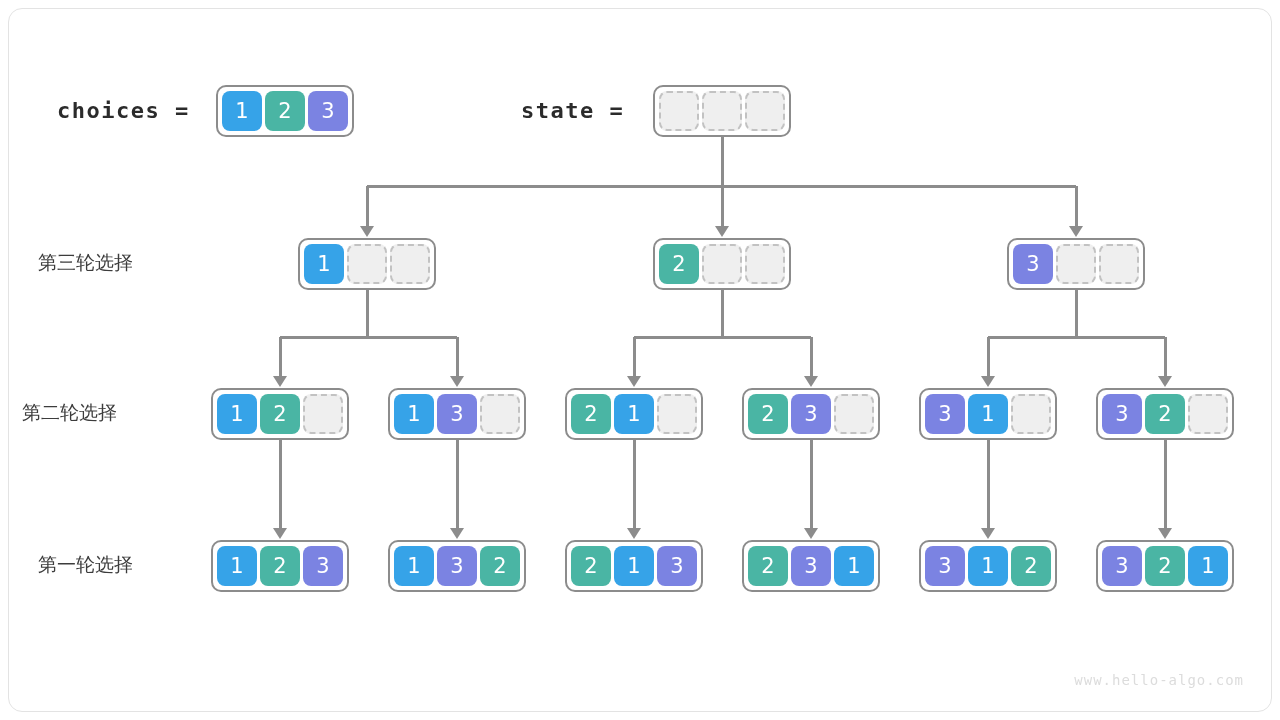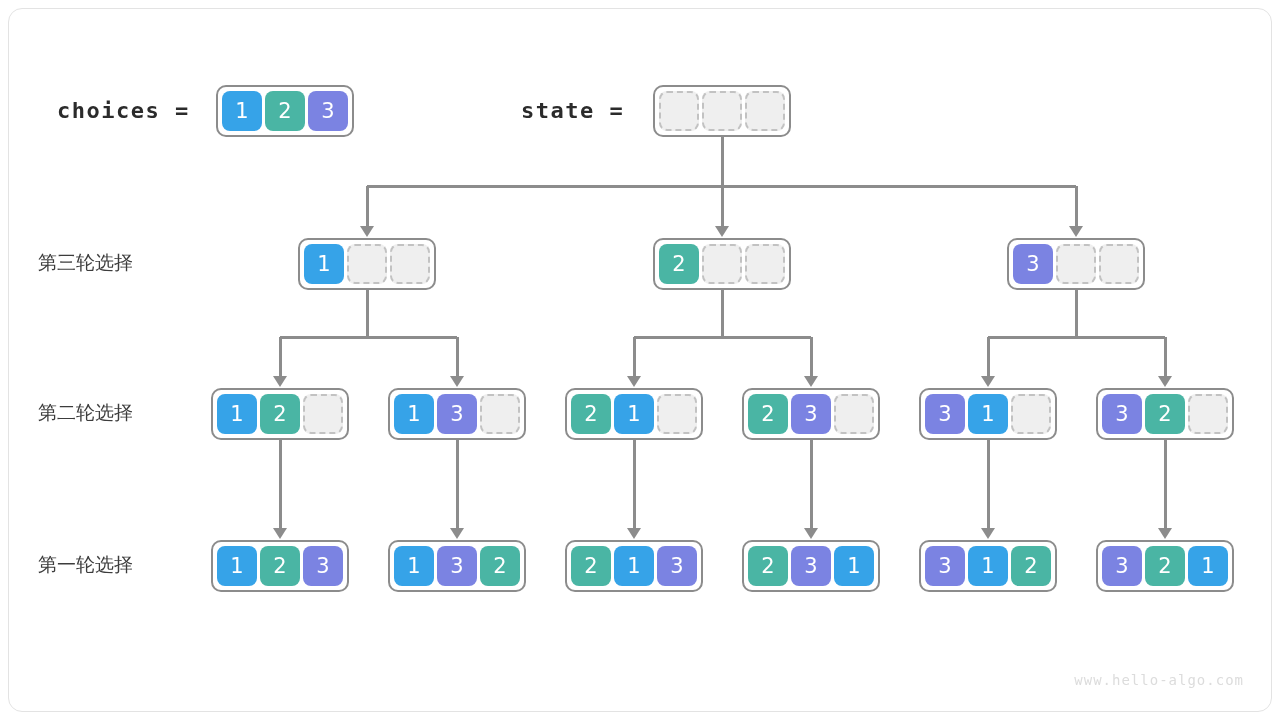--- a/index.html
+++ b/index.html
@@ -108,21 +108,21 @@
 </head>
 <body>
 
 <div id="canvas">
   <div class="frame"></div>
 
   <div class="mono-label" style="left:57px; top:98px;">choices =</div>
   <div class="mono-label" style="left:521px; top:98px;">state =</div>
 
   <div class="row-label" style="left:38px; top:250px;">第三轮选择</div>
-  <div class="row-label" style="left:38px; top:400px;">第二轮选择</div>
+  <div class="row-label" style="left:22px; top:400px;">第二轮选择</div>
   <div class="row-label" style="left:38px; top:552px;">第一轮选择</div>
 
   <div id="graph-layer">
       <div class="array" style="left: 216px; top: 85px; width: 138px; height: 52px;">
         <div class="cell v1">1</div>
         <div class="cell v2" style="margin-left: 3px;">2</div>
         <div class="cell v3" style="margin-left: 3px;">3</div>
       </div>
       <div class="array" style="left: 653px; top: 85px; width: 138px; height: 52px;">
         <div class="cell empty"></div>

